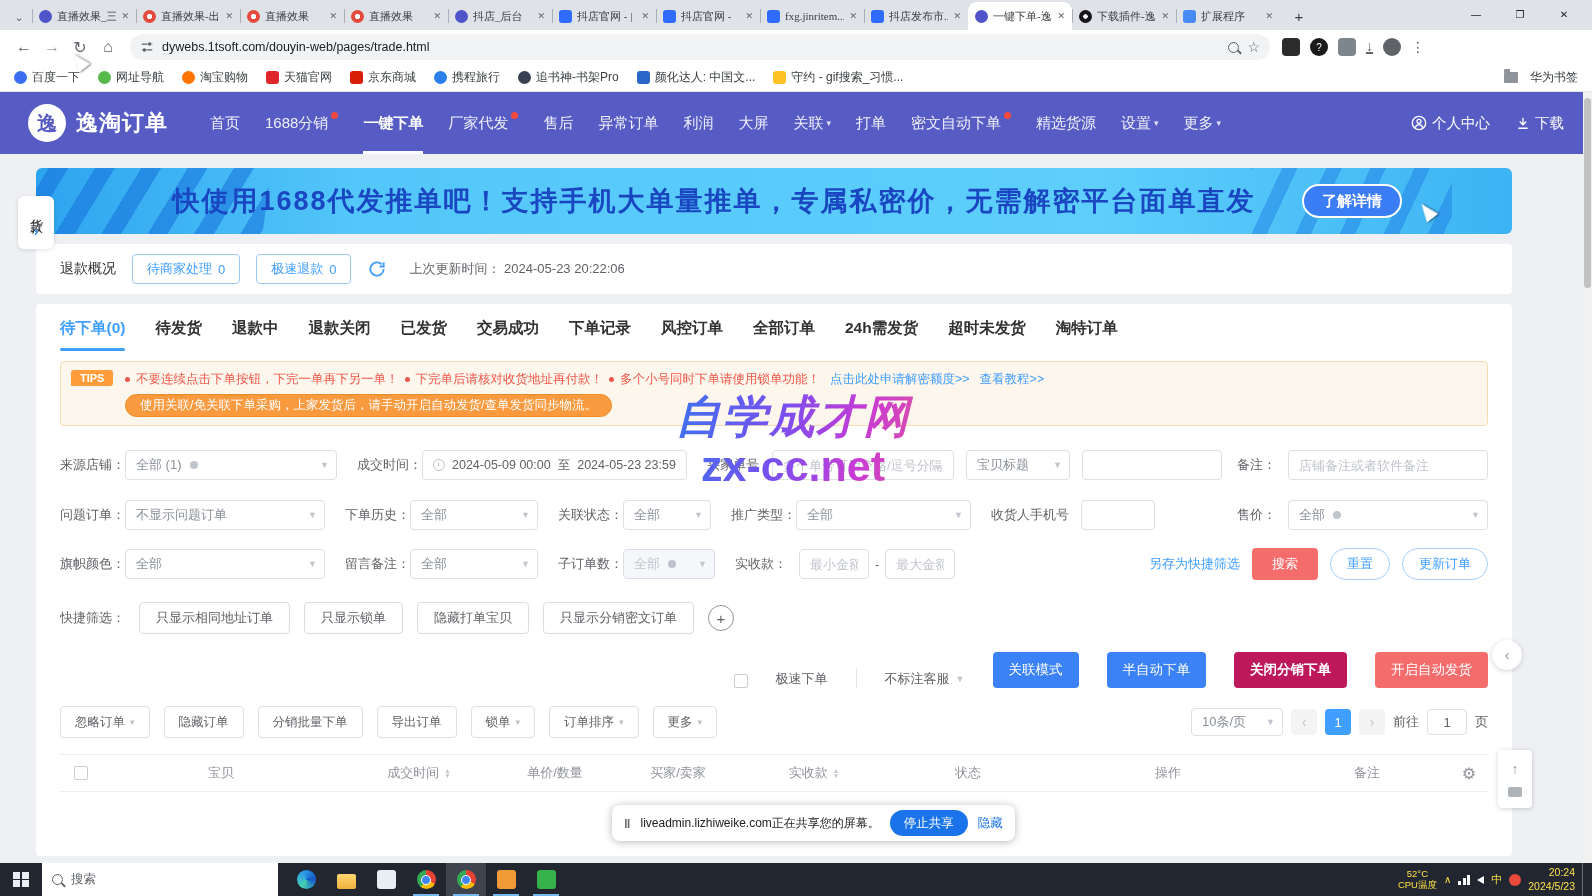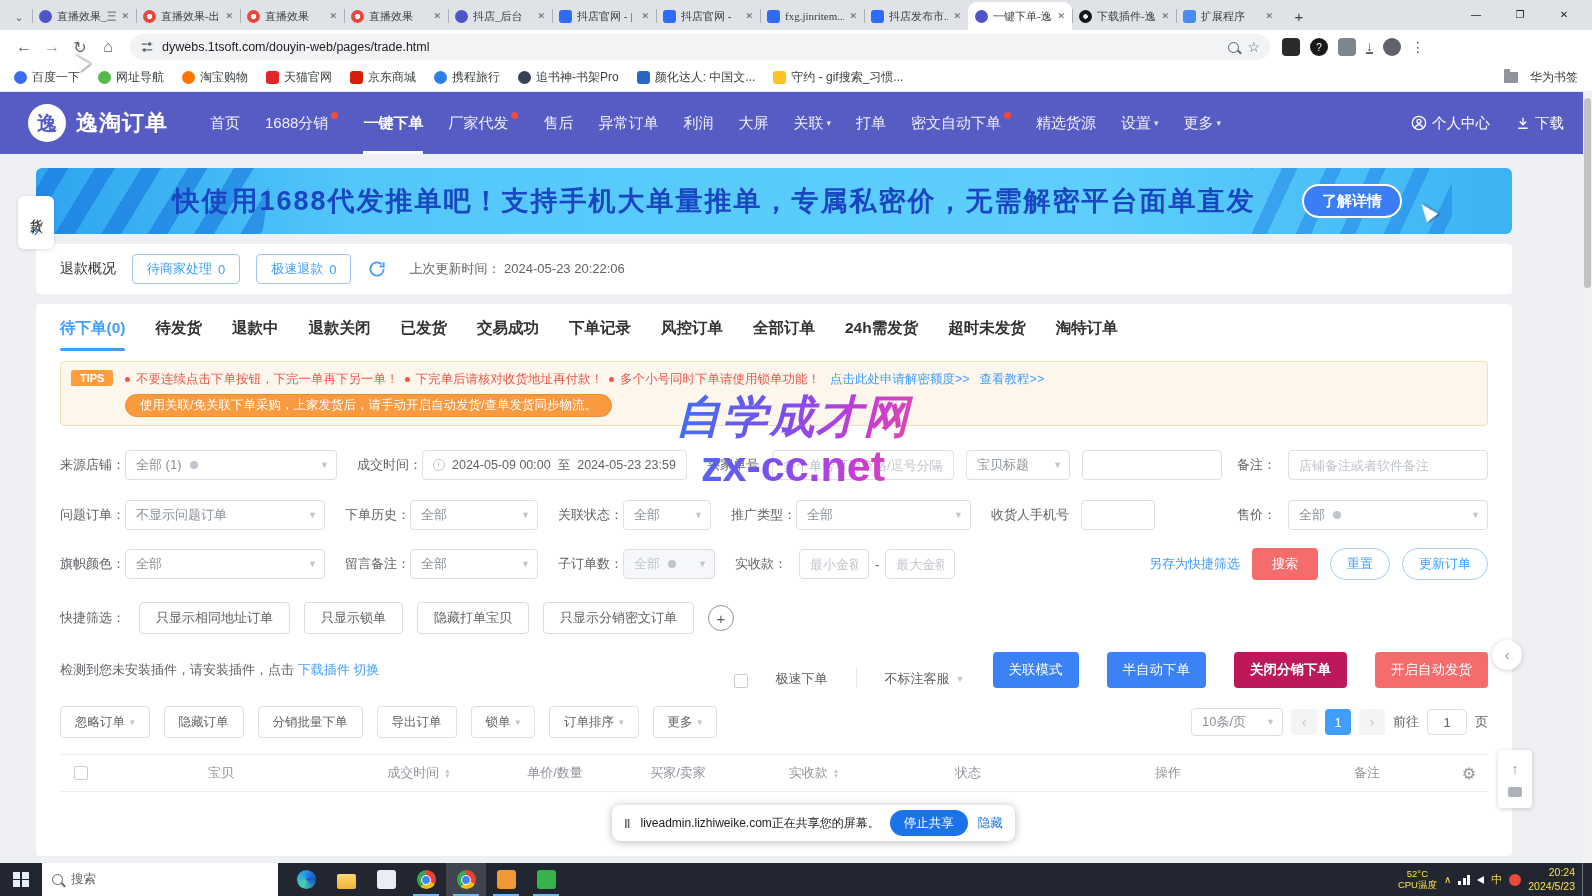--- a/index.html
+++ b/index.html
@@ -651,25 +651,20 @@
           <button class="qbtn">只显示锁单</button>
 
           <button class="qbtn">隐藏打单宝贝</button>
 
           <button class="qbtn">只显示分销密文订单</button>
         </div>
       <div class="plusbtn">+</div>
     </div>
 
     <div class="prow">
-      <span class="plugtext">
-        <span>检测到您未安装插件，请安装插件，点击</span>
-        <span class="linkblue">下载插件</span>
-        <span class="linkblue">切换</span>
-      </span>
       <div class="rightctl">
         <span class="cbox"></span>
         <span class="cblabel">极速下单</span>
         <span class="vdiv"></span>
         <div class="svcsel">
           <span>不标注客服</span>
           <span class="caret" style="color:#c0c4cc; font-size:9px">▼</span>
         </div>
         <button class="abtn blue">关联模式</button>
         <button class="abtn blue">半自动下单</button>

